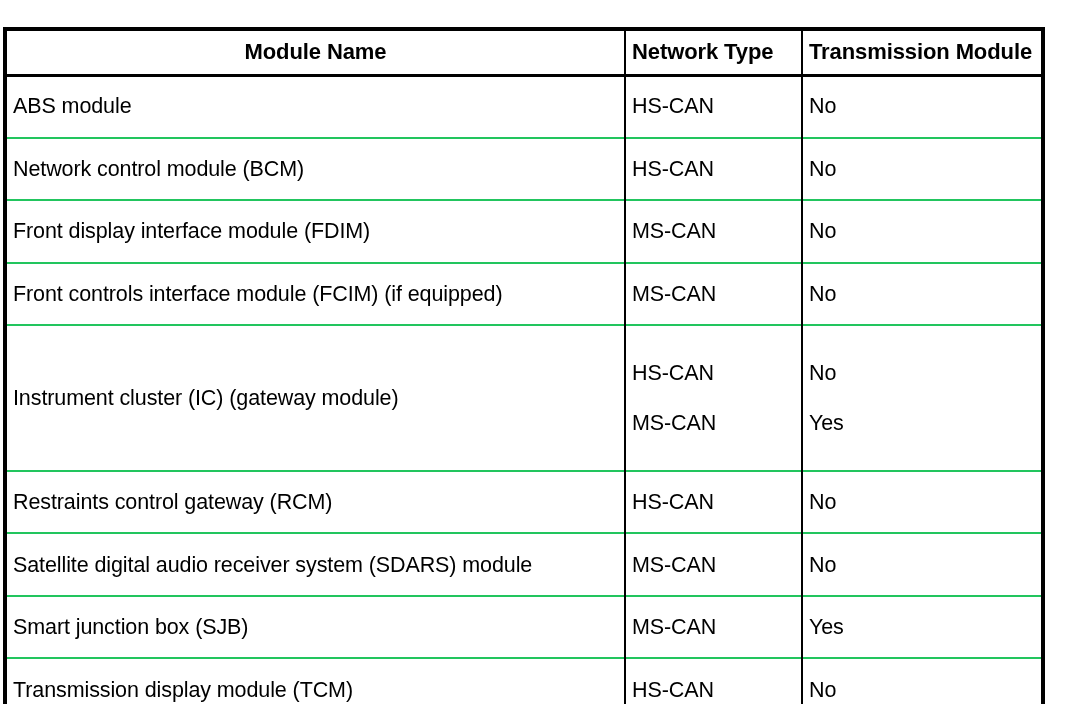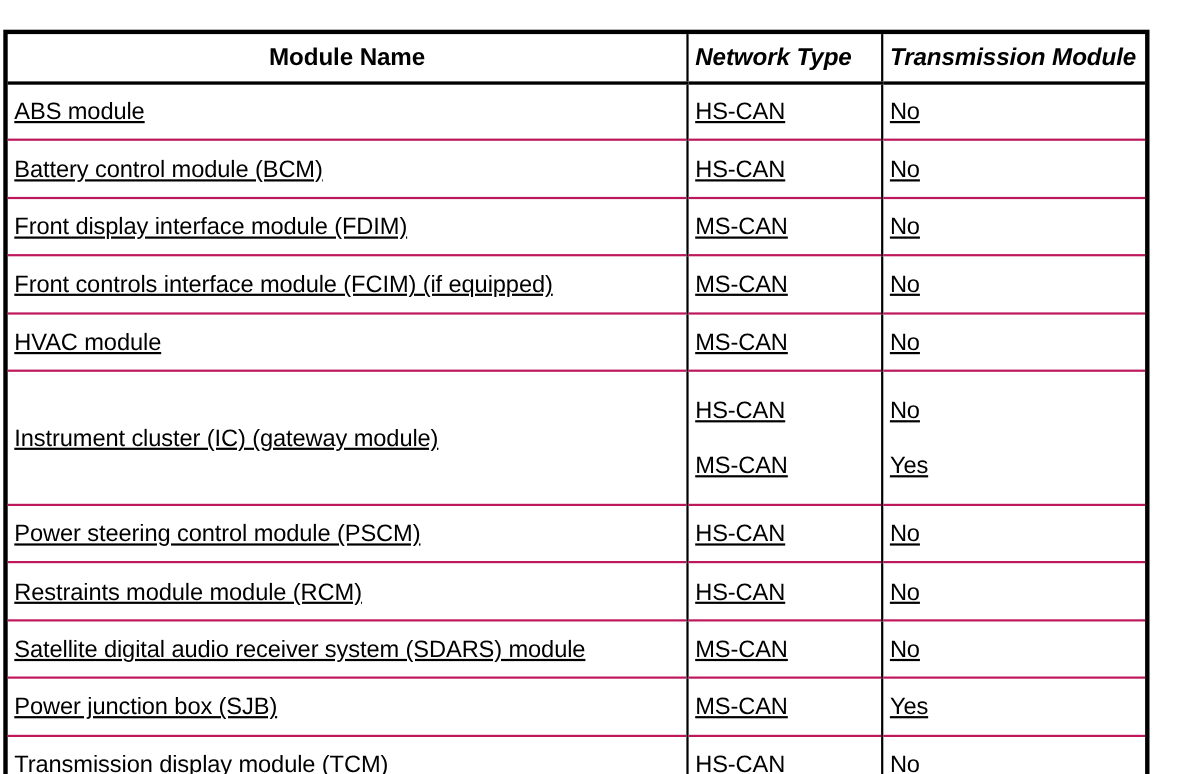--- a/index.html
+++ b/index.html
@@ -59,33 +59,32 @@
   }
 
   
   table.modules th.sep,
   table.modules td.sep {
     border-right: 2px solid #000000;
   }
 
   
   table.modules tbody tr td {
-    border-top: 2px solid #be185d;
-    text-decoration: underline;
+    border-top: 2px solid #22c55e;
   }
 
   
   table.modules thead th {
     font-weight: bold;
     font-size: 22px;
     height: 44px;
     border-bottom: 3px solid #000000;
   }
   table.modules thead th.center { text-align: center; }
-  table.modules thead th.left   { text-align: left; font-style: italic; }
+  table.modules thead th.left   { text-align: left; }
 
   
   table.modules tbody tr { height: 42px; }
   table.modules tbody td { text-align: left; }
 
   
   table.modules tbody tr.tall { height: 98px; }
   .stack {
     display: flex;
     flex-direction: column;
@@ -117,81 +116,71 @@
       <tbody>
 
         <tr>
           <td class="sep name-cell">ABS module</td>
           <td class="sep">HS-CAN</td>
           <td>No</td>
         </tr>
 
 
         <tr>
-          <td class="sep name-cell">Battery control module (BCM)</td>
+          <td class="sep name-cell">Network control module (BCM)</td>
           <td class="sep">HS-CAN</td>
           <td>No</td>
         </tr>
 
         <tr>
           <td class="sep name-cell">Front display interface module (FDIM)</td>
           <td class="sep">MS-CAN</td>
           <td>No</td>
         </tr>
 
         <tr>
           <td class="sep name-cell">Front controls interface module (FCIM) (if equipped)</td>
           <td class="sep">MS-CAN</td>
           <td>No</td>
         </tr>
 
-        <tr>
-          <td class="sep name-cell">HVAC module</td>
-          <td class="sep">MS-CAN</td>
-          <td>No</td>
-        </tr>
 
         <tr class="tall">
           <td class="sep name-cell">Instrument cluster (IC) (gateway module)</td>
           <td class="sep">
             <span class="stack">
               <span>HS-CAN</span>
               <span>MS-CAN</span>
             </span>
           </td>
           <td>
             <span class="stack">
               <span>No</span>
               <span>Yes</span>
             </span>
           </td>
         </tr>
 
 
 
-        <tr>
-          <td class="sep name-cell">Power steering control module (PSCM)</td>
-          <td class="sep">HS-CAN</td>
-          <td>No</td>
-        </tr>
 
         <tr>
-          <td class="sep name-cell">Restraints module module (RCM)</td>
+          <td class="sep name-cell">Restraints control gateway (RCM)</td>
           <td class="sep">HS-CAN</td>
           <td>No</td>
         </tr>
 
         <tr>
           <td class="sep name-cell">Satellite digital audio receiver system (SDARS) module</td>
           <td class="sep">MS-CAN</td>
           <td>No</td>
         </tr>
 
         <tr>
-          <td class="sep name-cell">Power junction box (SJB)</td>
+          <td class="sep name-cell">Smart junction box (SJB)</td>
           <td class="sep">MS-CAN</td>
           <td>Yes</td>
         </tr>
 
         <tr>
           <td class="sep name-cell">Transmission display module (TCM)</td>
           <td class="sep">HS-CAN</td>
           <td>No</td>
         </tr>
 

